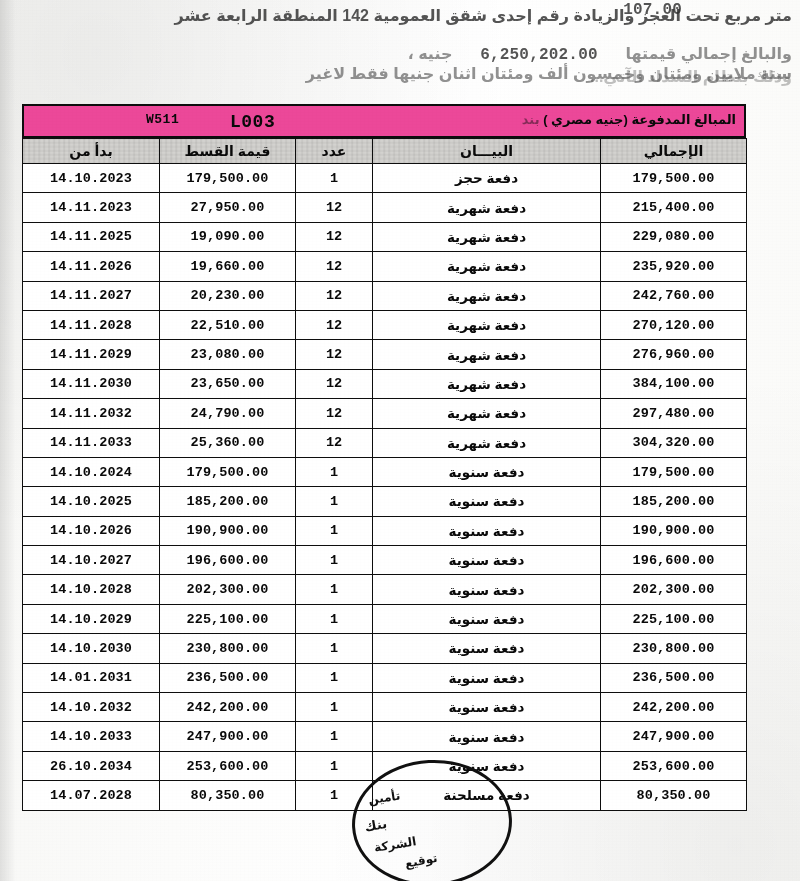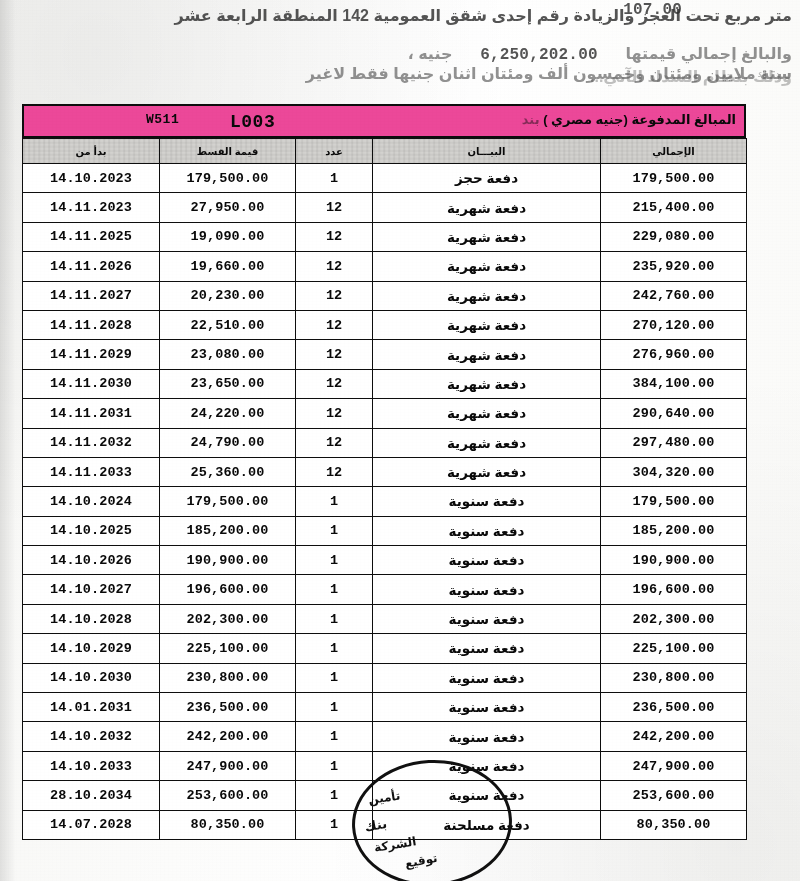--- a/index.html
+++ b/index.html
@@ -78,21 +78,21 @@
     padding:0;height:28.4px;
     font-size:13.5px;font-weight:700;
     text-align:center;vertical-align:middle;
     overflow:hidden;
   }
   table.sched thead th{
     background:#d3d2cf;
     background-image:
       repeating-linear-gradient(90deg, rgba(0,0,0,.10) 0px, rgba(0,0,0,0) 2px, rgba(0,0,0,0) 5px),
       repeating-linear-gradient(0deg, rgba(0,0,0,.07) 0px, rgba(0,0,0,0) 2px, rgba(0,0,0,0) 4px);
-    height:24px;font-size:10px;direction:rtl;letter-spacing:1px;
+    height:24px;font-size:14px;direction:rtl;letter-spacing:1px;
   }
   col.c-start{width:137px;}
   col.c-inst {width:136px;}
   col.c-cnt  {width:77px;}
   col.c-desc {width:228px;}
   col.c-tot  {width:146px;}
 
   td.start,td.inst,td.tot{
     font-family:"Liberation Mono","DejaVu Sans Mono",monospace;
     letter-spacing:.1px;font-size:13px;
@@ -236,27 +236,20 @@
           <td class="desc">دفعة شهرية</td>
           <td class="tot">276,960.00</td>
         </tr>
         <tr class="j1">
           <td class="start">14.11.2030</td>
           <td class="inst">23,650.00</td>
           <td class="cnt">12</td>
           <td class="desc">دفعة شهرية</td>
           <td class="tot">384,100.00</td>
         </tr>
-        <tr class="j2">
-          <td class="start">14.11.2031</td>
-          <td class="inst">24,220.00</td>
-          <td class="cnt">12</td>
-          <td class="desc">دفعة شهرية</td>
-          <td class="tot">290,640.00</td>
-        </tr>
         <tr class="j3">
           <td class="start">14.11.2032</td>
           <td class="inst">24,790.00</td>
           <td class="cnt">12</td>
           <td class="desc">دفعة شهرية</td>
           <td class="tot">297,480.00</td>
         </tr>
         <tr class="j1">
           <td class="start">14.11.2033</td>
           <td class="inst">25,360.00</td>
@@ -328,21 +321,21 @@
           <td class="tot">242,200.00</td>
         </tr>
         <tr class="j2">
           <td class="start">14.10.2033</td>
           <td class="inst">247,900.00</td>
           <td class="cnt">1</td>
           <td class="desc">دفعة سنوية</td>
           <td class="tot">247,900.00</td>
         </tr>
         <tr class="j3">
-          <td class="start">28.10.2034</td>
+          <td class="start">26.10.2034</td>
           <td class="inst">253,600.00</td>
           <td class="cnt">1</td>
           <td class="desc">دفعة سنوية</td>
           <td class="tot">253,600.00</td>
         </tr>
         <tr class="j1">
           <td class="start">14.07.2028</td>
           <td class="inst">80,350.00</td>
           <td class="cnt">1</td>
           <td class="desc">دفعة مسلحنة</td>

